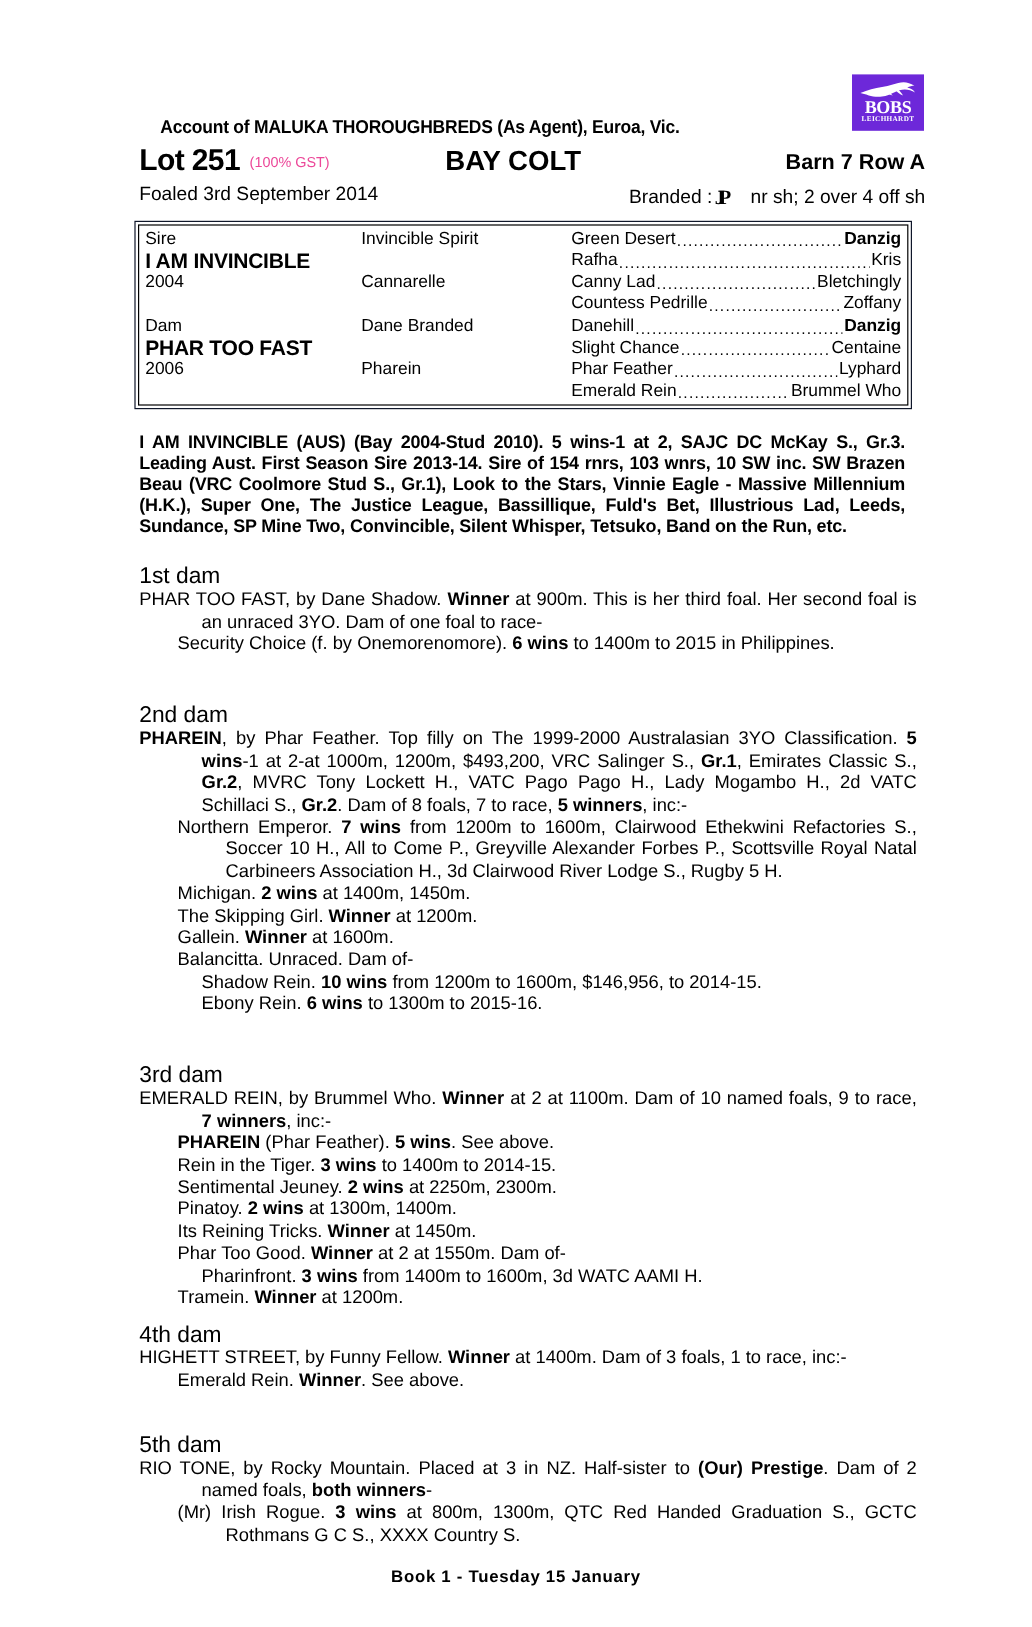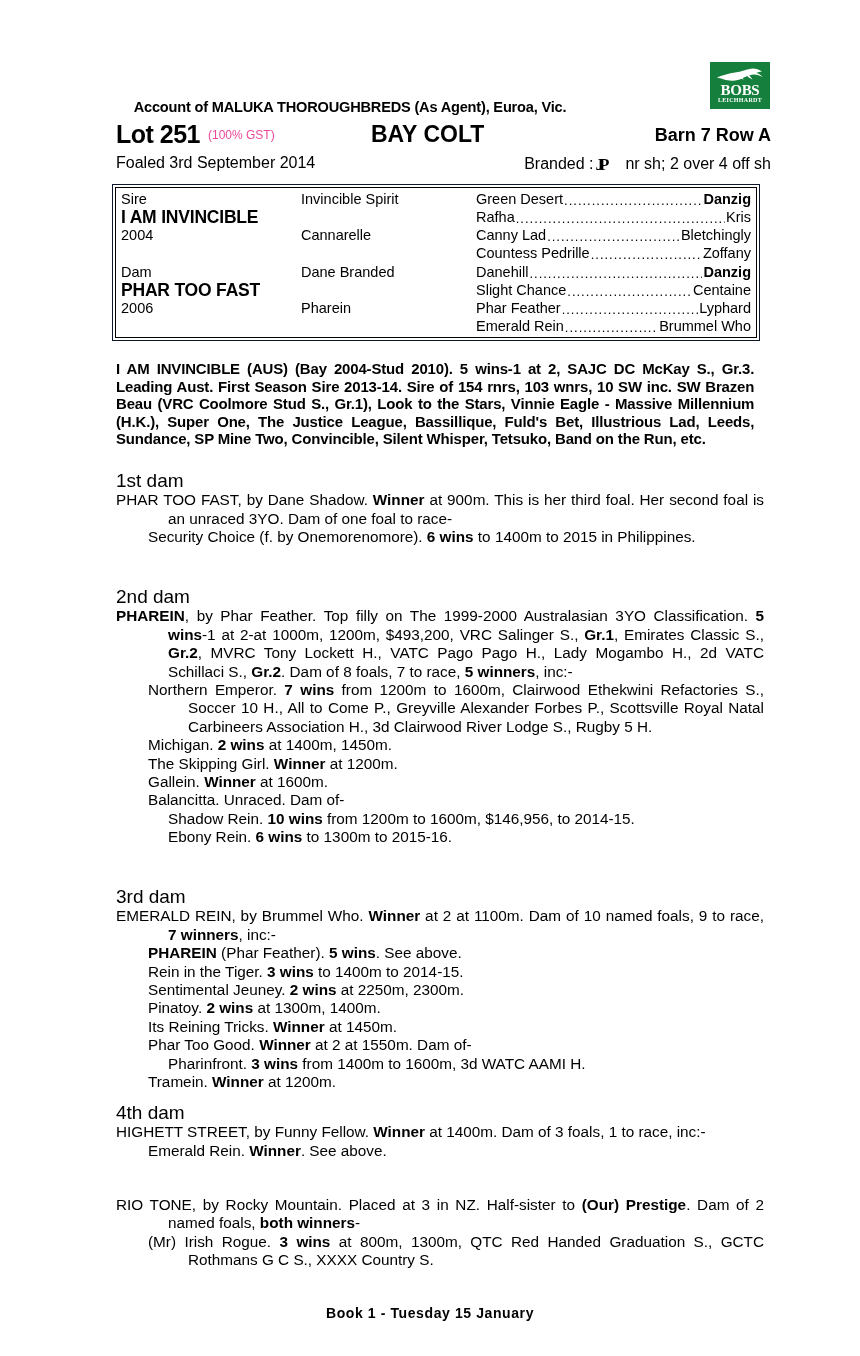--- a/index.html
+++ b/index.html
@@ -23,21 +23,21 @@
     height: 1356px;
   }
 
   
   .logo-box {
     position: absolute;
     left: 710px;
     top: 62px;
     width: 60px;
     height: 47px;
-    background: #15803d;
+    background: #6d28d9;
     overflow: hidden;
   }
   .logo-horse {
     position: absolute;
     left: 6px;
     top: 5px;
     width: 48px;
     height: 17px;
   }
   .logo-bobs {
@@ -418,20 +418,21 @@
 
   <div class="section" style="top:1104px;">
     <div class="dam-head">4th dam</div>
     <div class="lvl0">HIGHETT STREET, by Funny Fellow. <b>Winner</b> at 1400m. Dam of 3 foals, 1 to race, inc:-</div>
     <div>
         <div class="lvl1">Emerald Rein. <b>Winner</b>. See above.</div>
       </div>
   </div>
 
   <div class="section" style="top:1196px;">
+    <div class="dam-head">5th dam</div>
     <div class="lvl0">RIO TONE, by Rocky Mountain. Placed at 3 in NZ. Half-sister to <b>(Our) Prestige</b>. Dam of 2 named foals, <b>both winners</b>-</div>
     <div>
         <div class="lvl1">(Mr) Irish Rogue. <b>3 wins</b> at 800m, 1300m, QTC Red Handed Graduation S., GCTC Rothmans G C S., XXXX Country S.</div>
       </div>
   </div>
 
   <div class="footer">Book 1 - Tuesday 15 January</div>
 
 </div>
 

